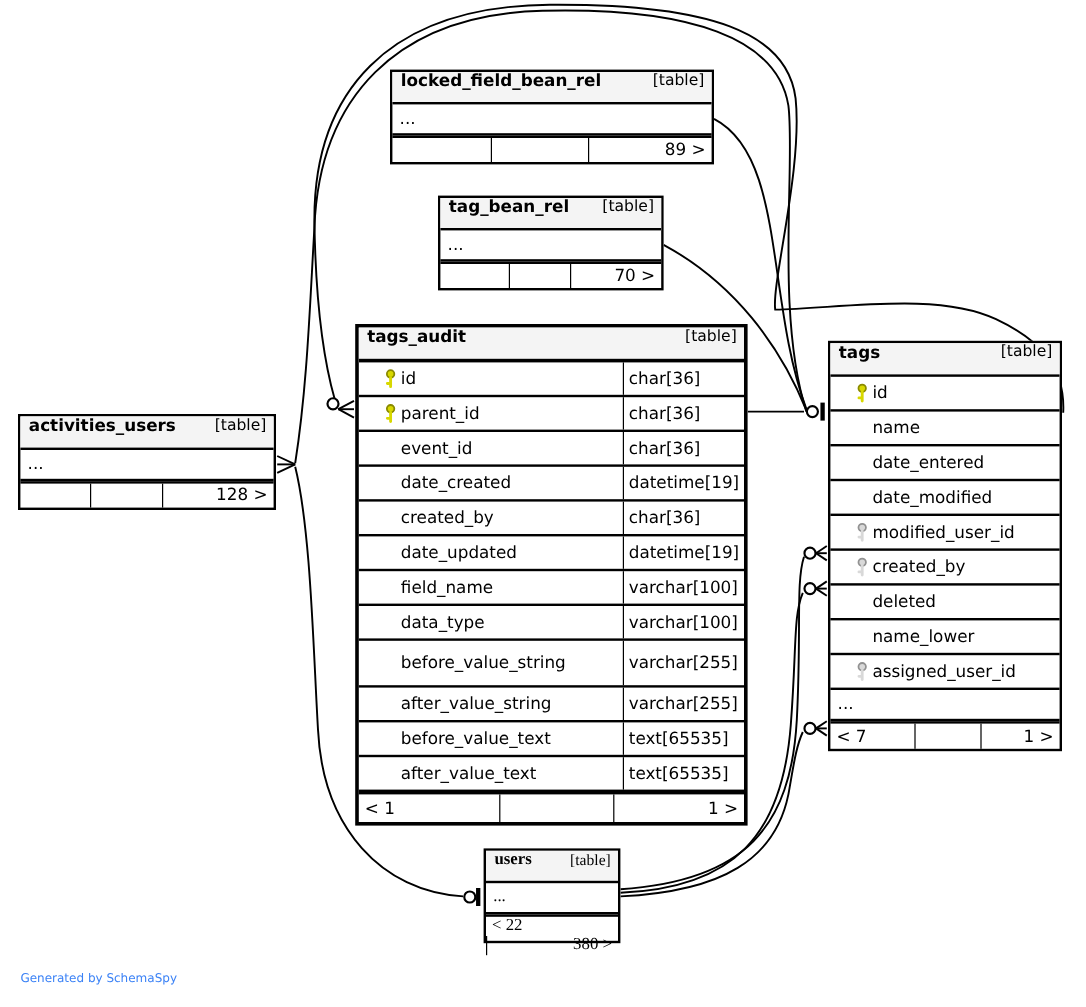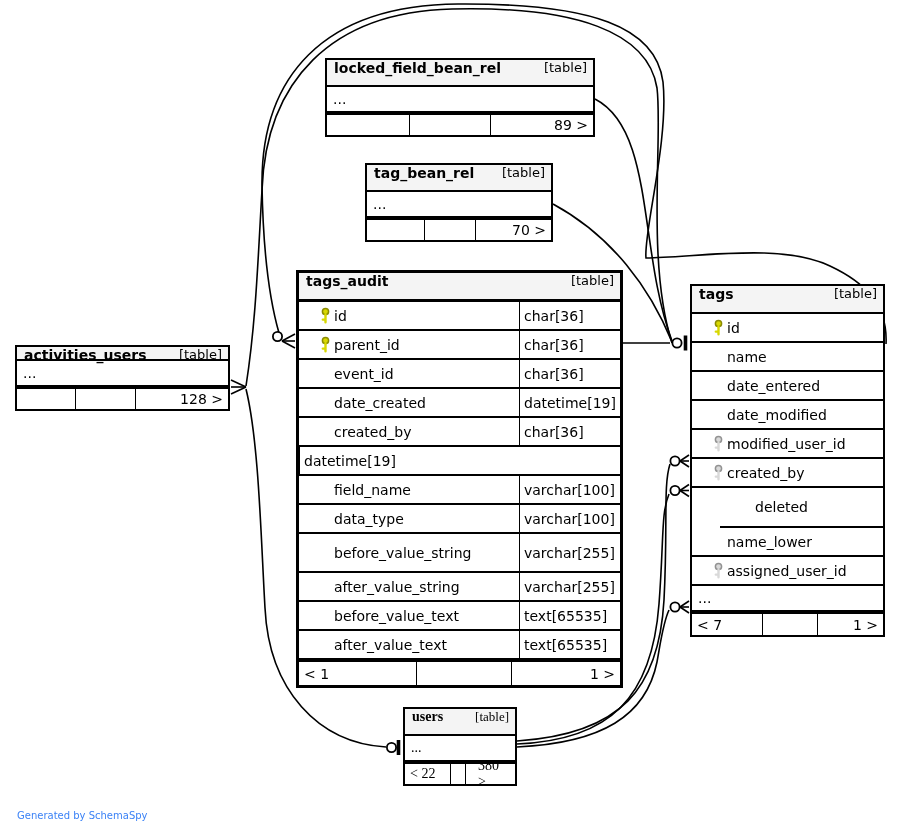--- a/index.html
+++ b/index.html
@@ -87,21 +87,21 @@
         <span class="tbl-badge">[table]</span>
       </div>
       <div class="tbl-row ellipsis-row" style="height: 26px;">...</div>
       <div class="tbl-footer" style="height: 22px;">
         <span class="fcell left" style="width: 57px;"></span>
         <span class="fcell left" style="width: 51px;"></span>
         <span class="fcell right">70 &gt;</span>
       </div>
     </div>
     <div class="tbl" style="left: 15px; top: 345px; width: 215px;">
-      <div class="tbl-header" style="height: 14px;">
+      <div class="tbl-header" style="height: 28px;">
         <span class="tbl-name">activities_users</span>
         <span class="tbl-badge">[table]</span>
       </div>
       <div class="tbl-row ellipsis-row" style="height: 26px;">...</div>
       <div class="tbl-footer" style="height: 22px;">
         <span class="fcell left" style="width: 58px;"></span>
         <span class="fcell left" style="width: 60px;"></span>
         <span class="fcell right">128 &gt;</span>
       </div>
     </div>
@@ -151,20 +151,24 @@
         <span class="col-type" style="width: 101px;">datetime[19]</span>
       </div>
       <div class="tbl-row" style="height: 29px;">
         <span class="col-name" style="width: 220px;">
           <span class="key-slot"></span>
           <span>created_by</span>
         </span>
         <span class="col-type" style="width: 101px;">char[36]</span>
       </div>
       <div class="tbl-row" style="height: 29px;">
+        <span class="col-name" style="width: 220px;">
+          <span class="key-slot"></span>
+          <span>date_updated</span>
+        </span>
         <span class="col-type" style="width: 101px;">datetime[19]</span>
       </div>
       <div class="tbl-row" style="height: 29px;">
         <span class="col-name" style="width: 220px;">
           <span class="key-slot"></span>
           <span>field_name</span>
         </span>
         <span class="col-type" style="width: 101px;">varchar[100]</span>
       </div>
       <div class="tbl-row" style="height: 29px;">
@@ -260,21 +264,21 @@
           <span class="key-slot">
             <svg width="13" height="17" viewBox="0 0 13 17">
     <circle cx="6.5" cy="4.6" r="3.1" fill="#d9d9d9" stroke="#929292" stroke-width="1.5"></circle>
     <path d="M6.5 7.7 L6.5 15.2 M6.5 12.6 L3.8 12.6" stroke="#d9d9d9" stroke-width="2.4" stroke-linecap="round" fill="none"></path>
     <path d="M6.5 7.7 L6.5 15.2" stroke="#929292" stroke-width="0.01"></path>
   </svg>
           </span>
           <span>created_by</span>
         </span>
       </div>
-      <div class="tbl-row" style="height: 40px; margin-left: 28px;">
+      <div class="tbl-row" style="height: 29px;">
         <span class="col-name" style="width: 191px;">
           <span class="key-slot"></span>
           <span>deleted</span>
         </span>
       </div>
       <div class="tbl-row" style="height: 29px;">
         <span class="col-name" style="width: 191px;">
           <span class="key-slot"></span>
           <span>name_lower</span>
         </span>
@@ -297,19 +301,19 @@
         <span class="fcell left" style="width: 55px;"></span>
         <span class="fcell right">1 &gt;</span>
       </div>
     </div>
     <div class="tbl" style="left: 403px; top: 707px; width: 114px; font-family: Liberation Serif, serif;">
       <div class="tbl-header" style="height: 27px;">
         <span class="tbl-name">users</span>
         <span class="tbl-badge">[table]</span>
       </div>
       <div class="tbl-row ellipsis-row" style="height: 26px;">...</div>
-      <div class="tbl-footer" style="height: 22px;">
+      <div class="tbl-footer" style="height: 22px; flex-direction: column;">
         <span class="fcell left" style="width: 45px;">&lt; 22</span>
         <span class="fcell left" style="width: 15px;"></span>
         <span class="fcell right">380 &gt;</span>
       </div>
     </div>
   </div>
 
 </body></html>

